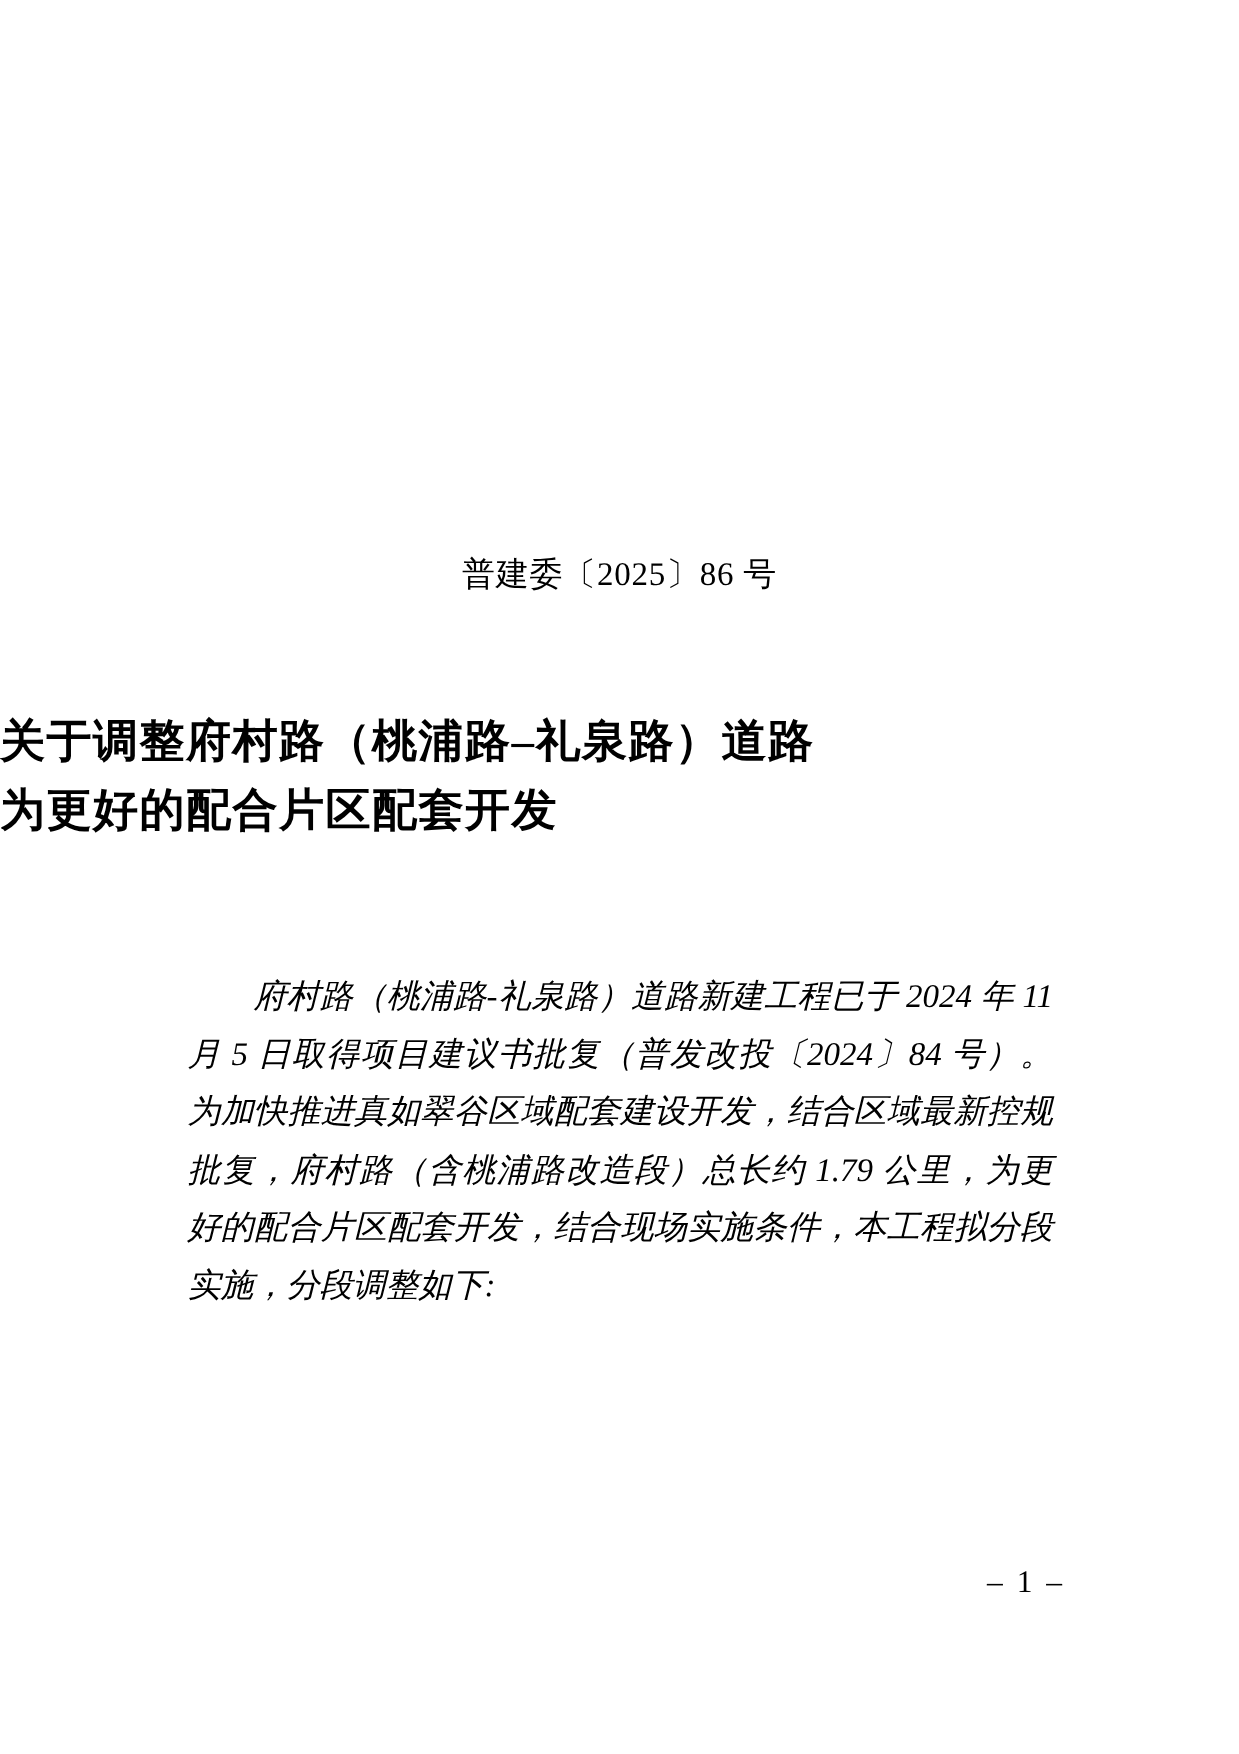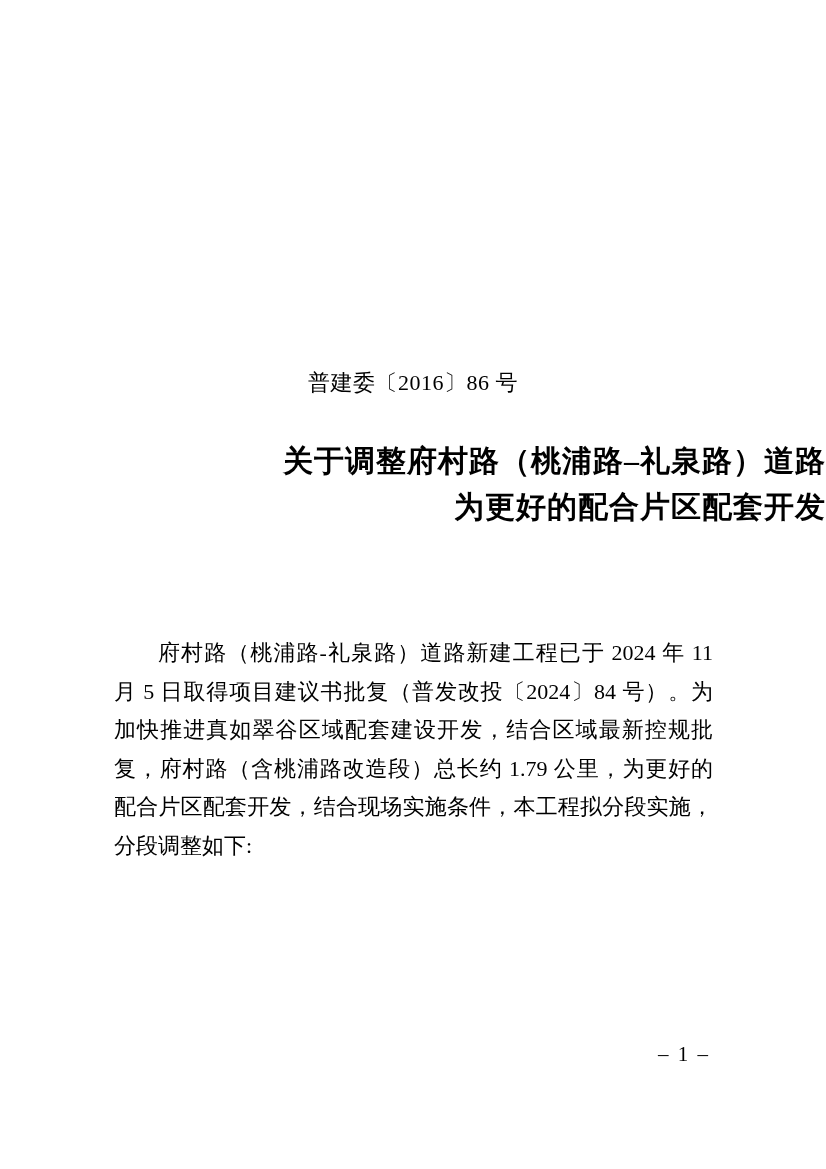--- a/index.html
+++ b/index.html
@@ -22,24 +22,24 @@
     left: 0;
     width: 100%;
     text-align: center;
     font-size: 22px;
     line-height: 30px;
     letter-spacing: 0.5px;
     white-space: pre;
   }
   .title-block {
     position: absolute;
-    top: 438px;
+    top: 472px;
     left: 0;
     width: 100%;
-    text-align: right;
+    text-align: left;
     font-weight: bold;
     font-size: 30px;
     line-height: 46px;
     letter-spacing: 1px;
   }
   .addressee {
     position: absolute;
     top: 594px;
     left: 113px;
     width: 600px;
@@ -49,40 +49,41 @@
   .body-block {
     position: absolute;
     top: 633px;
     left: 113px;
     width: 601px;
     font-size: 22px;
     line-height: 38.5px;
     text-align: justify;
   }
   .body-block p {
-    margin: 1px;
+    margin: 12px;
     padding: 0;
     text-indent: 2em;
+    font-style: italic;
   }
   .page-number {
     position: absolute;
     top: 1040px;
     right: 116px;
     font-size: 21px;
     line-height: 28px;
     letter-spacing: 2px;
     white-space: pre;
   }
 </style>
 </head>
 <body>
 
 <div class="page">
 
-  <div class="doc-number">普建委〔2016〕86 号</div>
+  <div class="doc-number">普建委〔2025〕86 号</div>
 
   <div class="title-block">
     <div class="title-line">关于调整府村路（桃浦路–礼泉路）道路</div>
     <div class="title-line">为更好的配合片区配套开发</div>
   </div>
 
 
   <div class="body-block">
     <p>府村路（桃浦路-礼泉路）道路新建工程已于 2024 年 11 月 5 日取得项目建议书批复（普发改投〔2024〕84 号）。为加快推进真如翠谷区域配套建设开发，结合区域最新控规批复，府村路（含桃浦路改造段）总长约 1.79 公里，为更好的配合片区配套开发，结合现场实施条件，本工程拟分段实施，分段调整如下:</p>
   </div>

